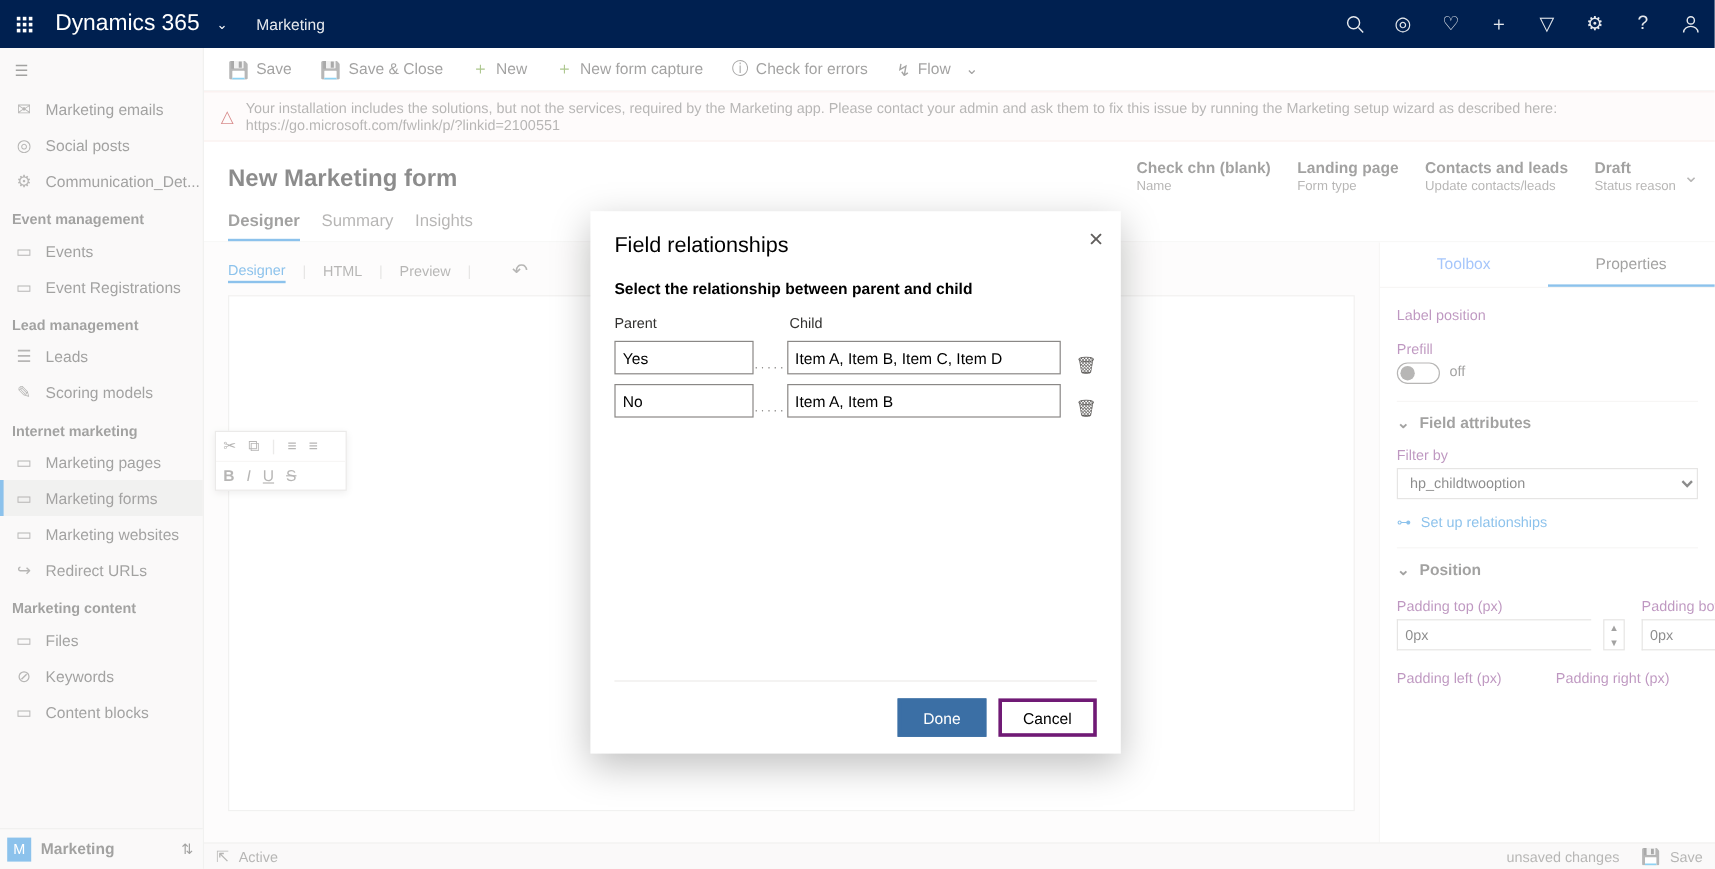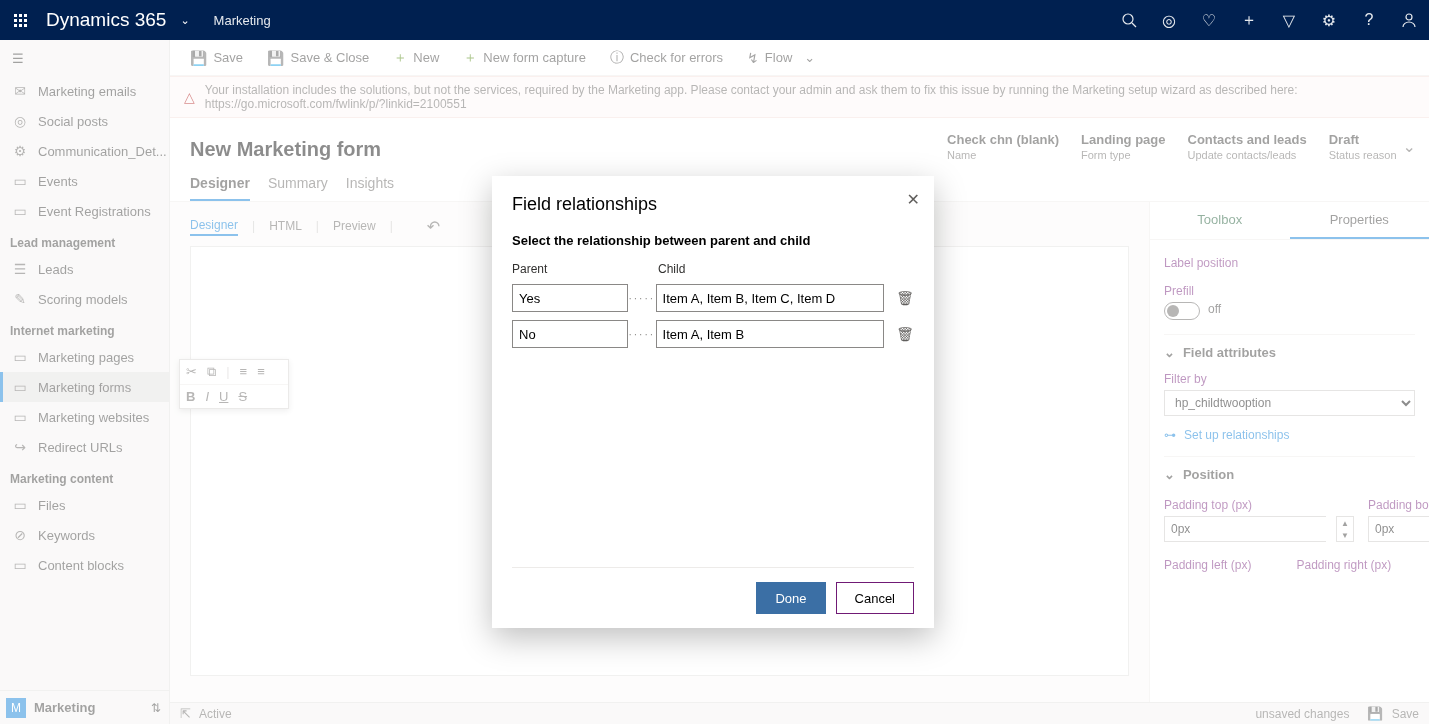--- a/index.html
+++ b/index.html
@@ -55,21 +55,21 @@
 .fieldblock .row { display:flex; align-items:center; gap:4px;}
 .fieldblock .inp { border:1px solid #999; height:14px; flex:1;}
 .fieldblock .tag { background:#0078d4; color:#fff; font-size:11px; padding:2px 6px; margin-right:4px; font-family:"Segoe UI";}
 .fieldblock .linktxt { color:#666; font-style:italic; }
 .floattoolbar { position:absolute; top:112px; left:-12px; background:#fff; border:1px solid #d2d0ce; box-shadow:0 2px 6px rgba(0,0,0,.15); font-size:13px; color:#605e5c; width:110px;}
 .floattoolbar .trow { display:flex; padding:4px 6px; gap:10px;}
 .floattoolbar .tsep { border-top:1px solid #edebe9;}
 
 .proppanel { width:280px; background:#fff; border-left:1px solid #edebe9; display:flex; flex-direction:column; font-size:12px; color:#323130;}
 .proptabs { display:flex; border-bottom:1px solid #edebe9;}
-.proptab { flex:1; text-align:center; padding:10px 0; font-size:13px; cursor:pointer; color:#14532d;}
+.proptab { flex:1; text-align:center; padding:10px 0; font-size:13px; cursor:pointer; color:#3b82f6;}
 .proptab.active { border-bottom:2px solid #0078d4; color:#323130;}
 .propbody { padding:10px 14px; overflow:auto; flex:1;}
 .proplbl { font-size:12px; color:#701a75; margin-top:6px;}
 .propsel { width:100%; height:26px; border:1px solid #c8c6c4; background:#fff; font-size:12px; padding-left:6px; margin-top:4px;}
 .toggle { width:36px; height:18px; border:1px solid #605e5c; border-radius:10px; position:relative; margin-top:4px; display:inline-block;}
 .toggle .knob { width:12px;height:12px;background:#605e5c;border-radius:50%;position:absolute;left:2px;top:2px;}
 .section { border-top:1px solid #edebe9; margin-top:14px; padding-top:10px;}
 .sechdr { display:flex; align-items:center; gap:8px; font-weight:600; font-size:13px;}
 .link { color:#0078d4; cursor:pointer;}
 .numrow { display:flex; gap:14px; margin-top:10px;}
@@ -86,28 +86,28 @@
 
 .scrim { position:absolute; inset:0; background:rgba(255,255,255,.55);}
 .modal { position:absolute; left:492px; top:136px; width:442px; height:452px; background:#fff; box-shadow:0 10px 30px rgba(0,0,0,.25); display:flex; flex-direction:column; padding:18px 20px 14px 20px;}
 .modal h2 { font-size:18px; font-weight:400;}
 .modal .close { position:absolute; right:14px; top:14px; font-size:16px; color:#605e5c; cursor:pointer;}
 .modal .sub { font-weight:600; font-size:13px; margin-top:18px;}
 .reltable { margin-top:14px;}
 .relhdr { display:flex; font-size:12px; color:#323130;}
 .relhdr .pc { width:130px;}
 .relhdr .cc { width:230px;}
-.relrow { display:flex; align-items:center; margin-top:8px;}
+.relrow { display:flex; align-items:flex-end; margin-top:8px;}
 .relrow input { height:28px; border:1px solid #8a8886; font-size:13px; padding-left:6px; background:#fff;}
 .relrow .pinp { width:116px;}
 .relrow .dots { width:28px; text-align:center; color:#8a8886; font-size:10px; letter-spacing:2px;}
 .relrow .cinp { width:232px;}
 .relrow .del { margin-left:12px; color:#605e5c; font-size:14px; cursor:pointer;}
 .modal .footer { margin-top:auto; border-top:1px solid #edebe9; padding-top:14px; display:flex; justify-content:flex-end; gap:10px;}
-.btn { height:32px; padding:0 18px; font-size:13px; cursor:pointer; border:1px solid #701a75; background:#fff;}
+.btn { height:32px; padding:0 18px; font-size:13px; cursor:pointer; border:3px solid #701a75; background:#fff;}
 .btn.primary { background:#3b6fa5; border-color:#3b6fa5; color:#fff;}
 
 svg { display:block; }
 </style>
 </head>
 <body>
 
 <div class="topbar">
   <div class="waffle">
     <div class="grid3">
@@ -158,20 +158,21 @@
         <div class="side-item">
           <span class="side-ic">◎</span>
           <span>Social posts</span>
         </div>
         <div class="side-item">
           <span class="side-ic">⚙</span>
           <span>Communication_Det...</span>
         </div>
       </div>
     <div id="side-groups">
+        <div class="side-group">Event management</div>
         <div class="side-item">
           <span class="side-ic">▭</span>
           <span>Events</span>
         </div>
         <div class="side-item">
           <span class="side-ic">▭</span>
           <span>Event Registrations</span>
         </div>
         <div class="side-group">Lead management</div>
         <div class="side-item">

